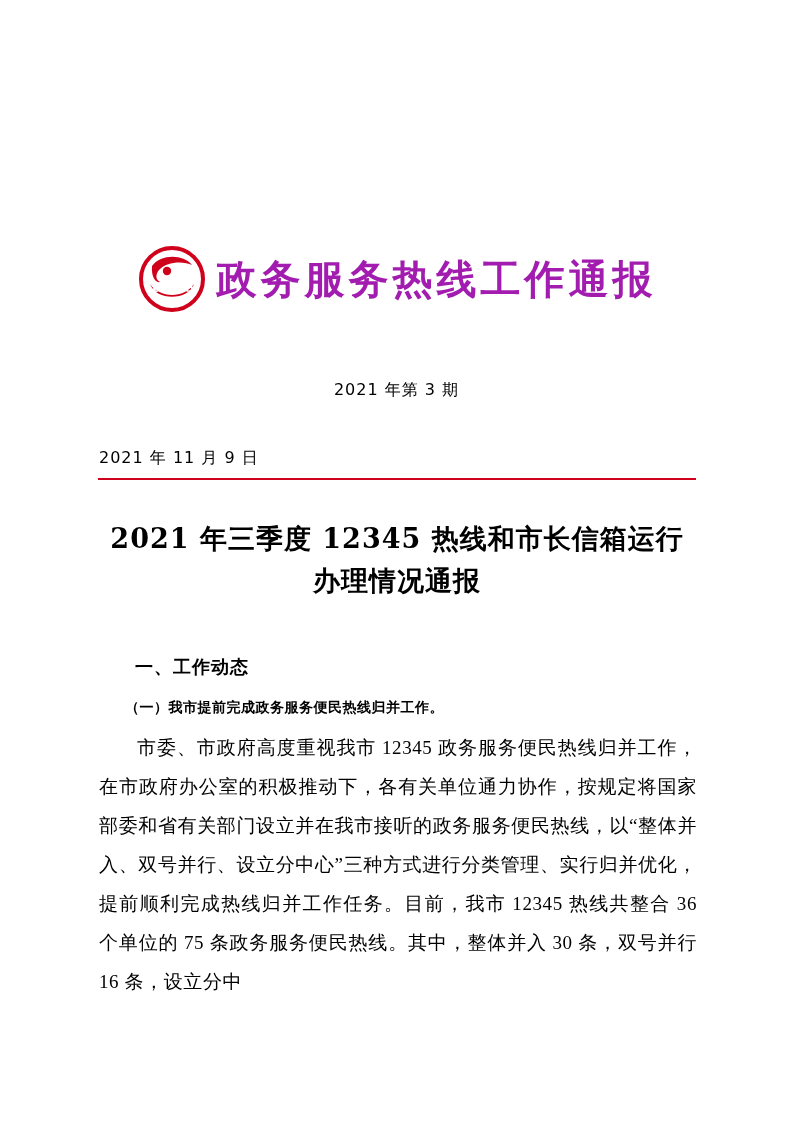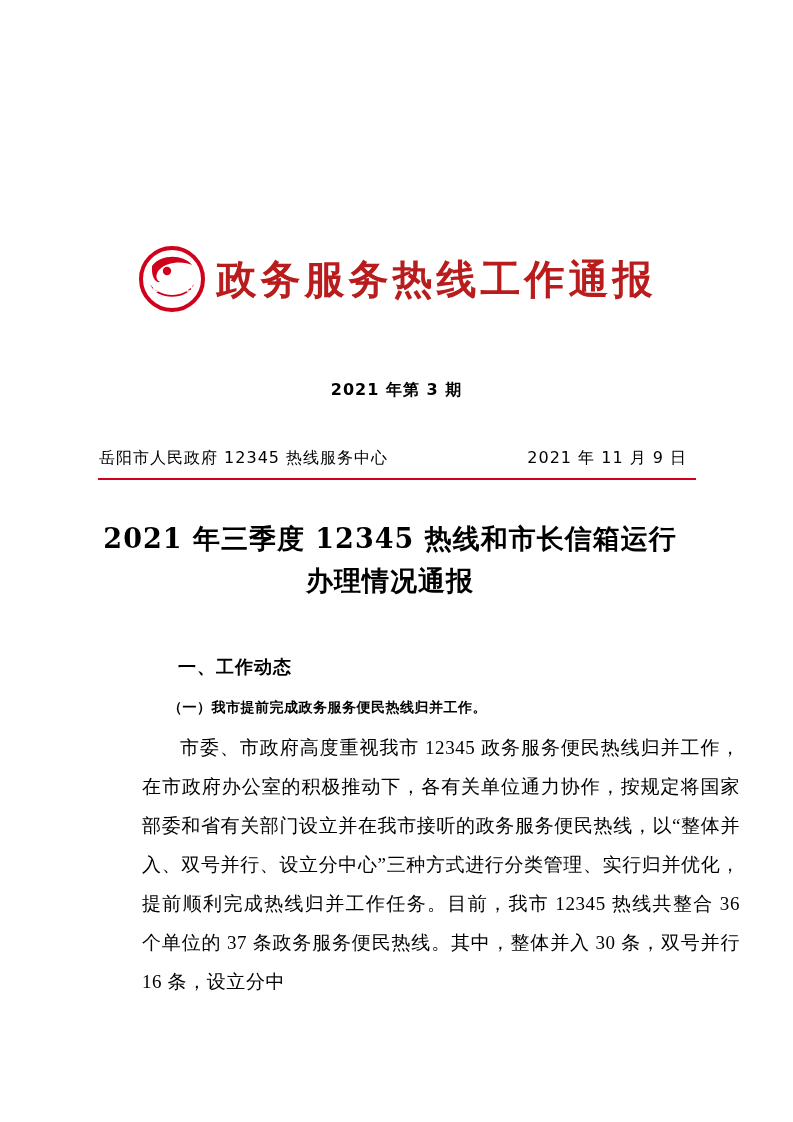--- a/index.html
+++ b/index.html
@@ -35,34 +35,34 @@
     position: relative;
     flex: 0 0 auto;
   }
   .logo svg { display: block; }
 
   .masthead-title {
     font-family: "DejaVu Serif", "Liberation Serif", serif;
     font-weight: bold;
     font-size: 40px;
     letter-spacing: 4px;
-    color: #b91c1c;
+    color: #a21caf;
     white-space: nowrap;
     line-height: 1;
   }
 
   
   .issue-line {
     position: absolute;
     left: 0;
     top: 380px;
     width: 793px;
     text-align: center;
     font-family: "DejaVu Sans", "Liberation Sans", sans-serif;
-    font-weight: bold;
+    font-weight: normal;
     font-size: 16px;
     letter-spacing: 1px;
     color: #000;
   }
 
   
   .org-row {
     position: absolute;
     left: 99px;
     top: 448px;
@@ -82,39 +82,38 @@
     left: 98px;
     top: 478px;
     width: 598px;
     height: 2px;
     background: #d0021b;
   }
 
   
   .doc-title {
     position: absolute;
-    left: 92px;
+    left: 99px;
     top: 518px;
     width: 596px;
     text-align: center;
     font-family: "DejaVu Serif", "Liberation Serif", serif;
     font-weight: bold;
     font-size: 27px;
     line-height: 42px;
     letter-spacing: 1px;
     color: #000;
   }
 
   
   .body-block {
     position: absolute;
     left: 99px;
     top: 648px;
     width: 598px;
-    margin-left: 43px;
   }
   .h1 {
     font-family: "DejaVu Sans", "Liberation Sans", sans-serif;
     font-weight: bold;
     font-size: 18px;
     line-height: 38px;
     letter-spacing: 1px;
     text-indent: 36px;
     color: #000;
   }
@@ -151,27 +150,26 @@
         <path d="M13 38 C22 52, 47 53, 57 38 C52 54, 20 56, 13 38 Z" fill="#d0021b"></path>
         <text x="35" y="46" font-family="'DejaVu Sans','Liberation Sans',sans-serif" font-size="13" font-weight="bold" fill="#ffffff" text-anchor="middle">12345</text>
       </svg>
     </div>
     <div class="masthead-title">政务服务热线工作通报</div>
   </div>
 
   <div class="issue-line">2021 年第 3 期</div>
 
   <div class="org-row">
-    <span class="publisher">岳阳市人民政府 12345 热线服务中心</span>
     <span class="date">2021 年 11 月 9 日</span>
   </div>
 
   <div class="red-rule"></div>
 
   <div class="doc-title">2021 年三季度 12345 热线和市长信箱运行办理情况通报</div>
 
   <div class="body-block">
     <div class="h1">一、工作动态</div>
     <div class="h2">（一）我市提前完成政务服务便民热线归并工作。</div>
-    <div class="para">市委、市政府高度重视我市 12345 政务服务便民热线归并工作，在市政府办公室的积极推动下，各有关单位通力协作，按规定将国家部委和省有关部门设立并在我市接听的政务服务便民热线，以“整体并入、双号并行、设立分中心”三种方式进行分类管理、实行归并优化，提前顺利完成热线归并工作任务。目前，我市 12345 热线共整合 36 个单位的 37 条政务服务便民热线。其中，整体并入 30 条，双号并行 16 条，设立分中</div>
+    <div class="para">市委、市政府高度重视我市 12345 政务服务便民热线归并工作，在市政府办公室的积极推动下，各有关单位通力协作，按规定将国家部委和省有关部门设立并在我市接听的政务服务便民热线，以“整体并入、双号并行、设立分中心”三种方式进行分类管理、实行归并优化，提前顺利完成热线归并工作任务。目前，我市 12345 热线共整合 36 个单位的 75 条政务服务便民热线。其中，整体并入 30 条，双号并行 16 条，设立分中</div>
   </div>
 
 </div>
 
 </body></html>

